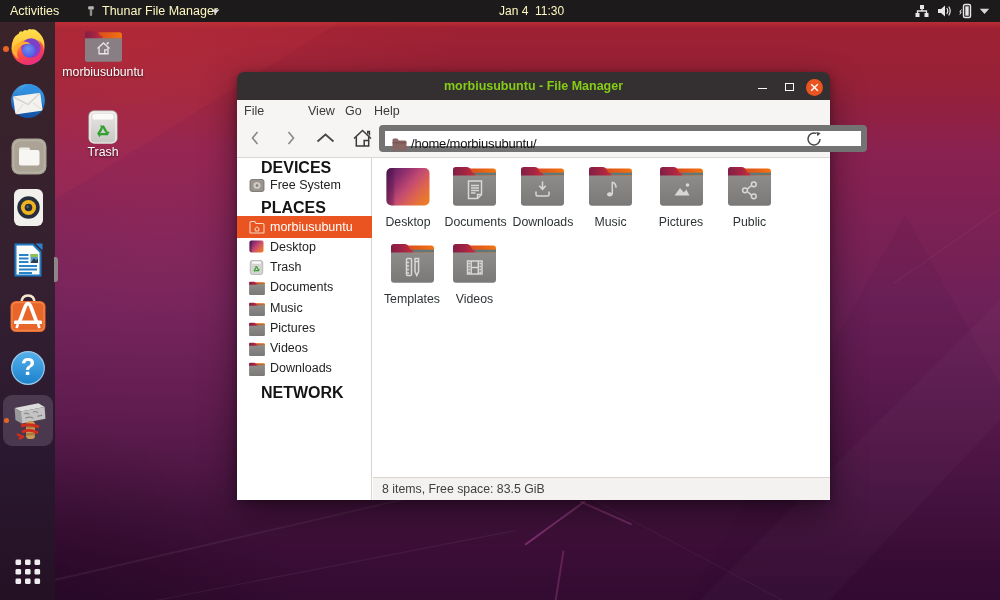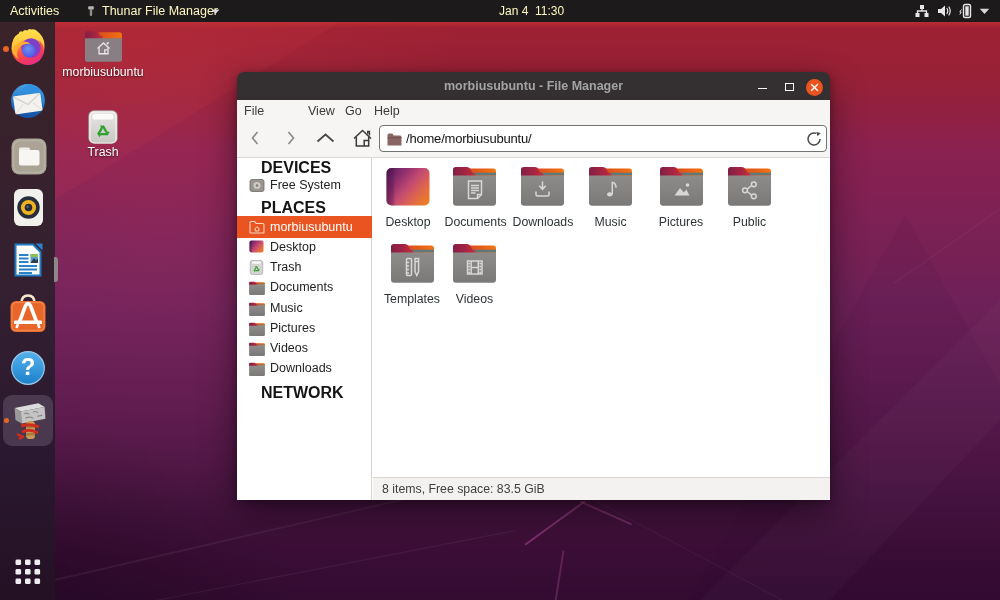--- a/index.html
+++ b/index.html
@@ -19,25 +19,25 @@
   #topbar .item { position:absolute; top:0; height:22px; line-height:22px; }
   
   #dock { position:absolute; left:0; top:22px; width:55px; height:578px;
     background:linear-gradient(180deg, #3a2329 0%, #342030 45%, #2a1830 75%, #241124 100%); }
   
   #win { position:absolute; left:237px; top:72px; width:593px; height:428px;
      border-radius:7px 7px 0 0; box-shadow:0 14px 36px rgba(0,0,0,0.45), 0 2px 8px rgba(0,0,0,0.3); }
   #titlebar { position:absolute; left:0; top:0; width:593px; height:28px; background:#343031;
      border-radius:7px 7px 0 0; }
   #titlebar .title { position:absolute; left:0; right:0; top:0; height:28px; line-height:29px; text-align:center;
-     color:#a3a3a3; font-size:12.5px; font-weight:bold; }
+     color:#84cc16; font-size:12.5px; font-weight:bold; }
   #menubar { position:absolute; left:0; top:28px; width:593px; height:21px; background:#f6f5f4; color:#3a3a3a; font-size:12.5px; }
   #menubar span { position:absolute; top:0; height:21px; line-height:22px; }
   #toolbar { position:absolute; left:0; top:49px; width:593px; height:37px; background:#f6f5f4; border-bottom:1px solid #dad6d2; }
-  #pathbar { position:absolute; left:142px; top:4px; width:448px; height:27px; background:#fff; border:1px solid #737373; border-radius:4px; }
+  #pathbar { position:absolute; left:142px; top:4px; width:488px; height:27px; background:#fff; border:6px solid #737373; border-radius:4px; }
   #pathbar .ptext { position:absolute; left:26px; top:0; height:25px; line-height:26px; font-size:13px; font-weight:400; color:#111; letter-spacing:-0.2px; }
   #body { position:absolute; left:0; top:86px; width:593px; height:342px; background:#fff; }
   #sidebar { position:absolute; left:0; top:0; width:135px; height:342px; background:#fff; border-right:1px solid #d8d4d0; }
   #statusbar { position:absolute; left:136px; right:0; bottom:0; height:23px; background:#f4f2f0; border-top:1px solid #d9d5d1;
      font-size:12.3px; color:#3f3f3f; line-height:23px; padding-left:9px; }
   .shead { position:absolute; left:24px; font-weight:bold; font-size:16px; color:#141414; }
   .srow { position:absolute; left:0; width:135px; height:21px; font-size:12.5px; color:#222; }
   .srow .lbl { position:absolute; left:33px; top:0; height:21px; line-height:21px; }
   .srow svg, .srow .micon { position:absolute; left:12px; top:3px; }
   .sel { background:#e95420; color:#fff; }

